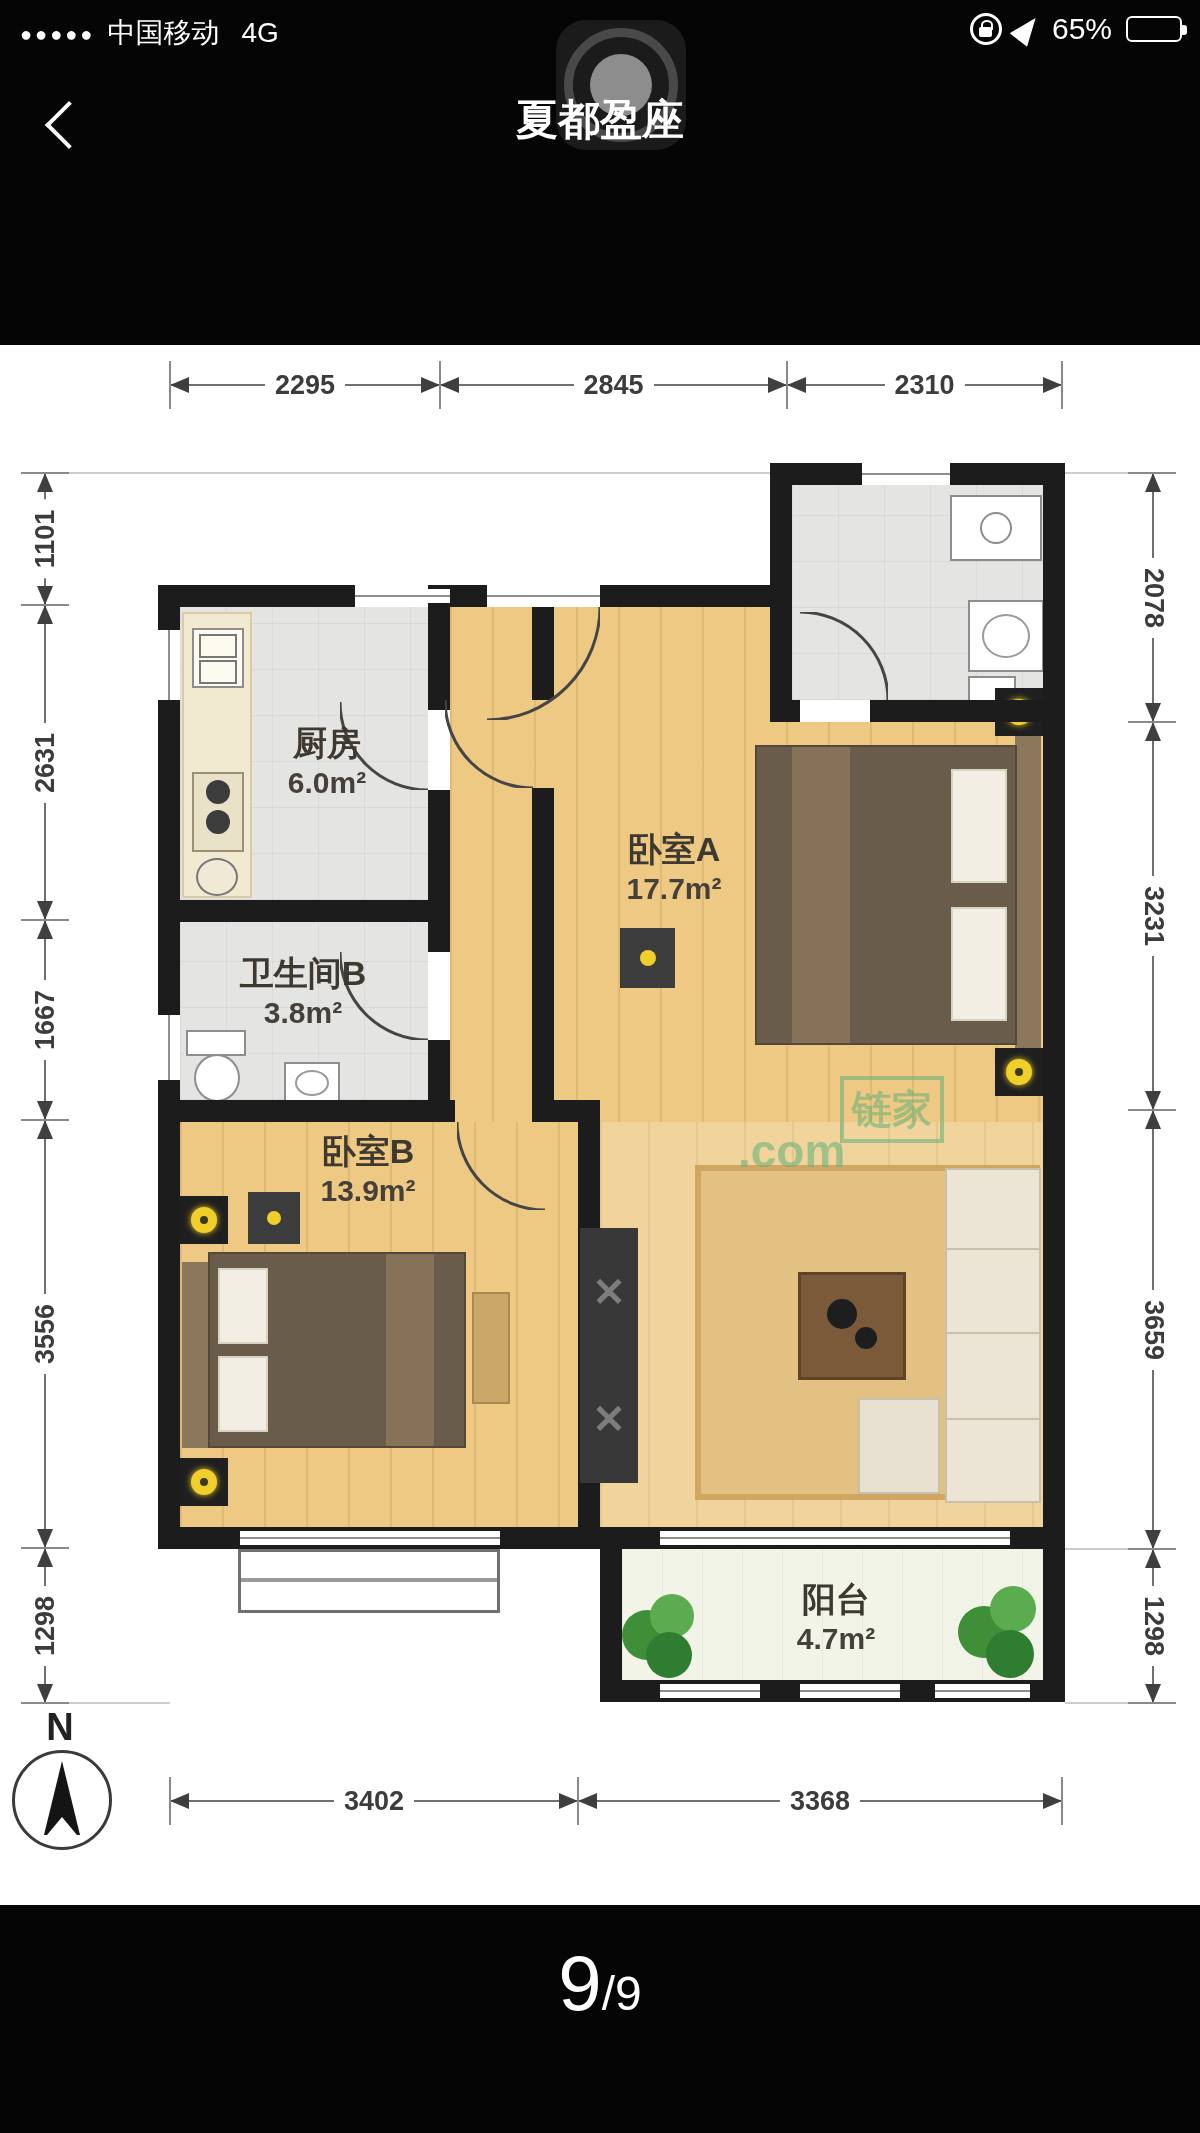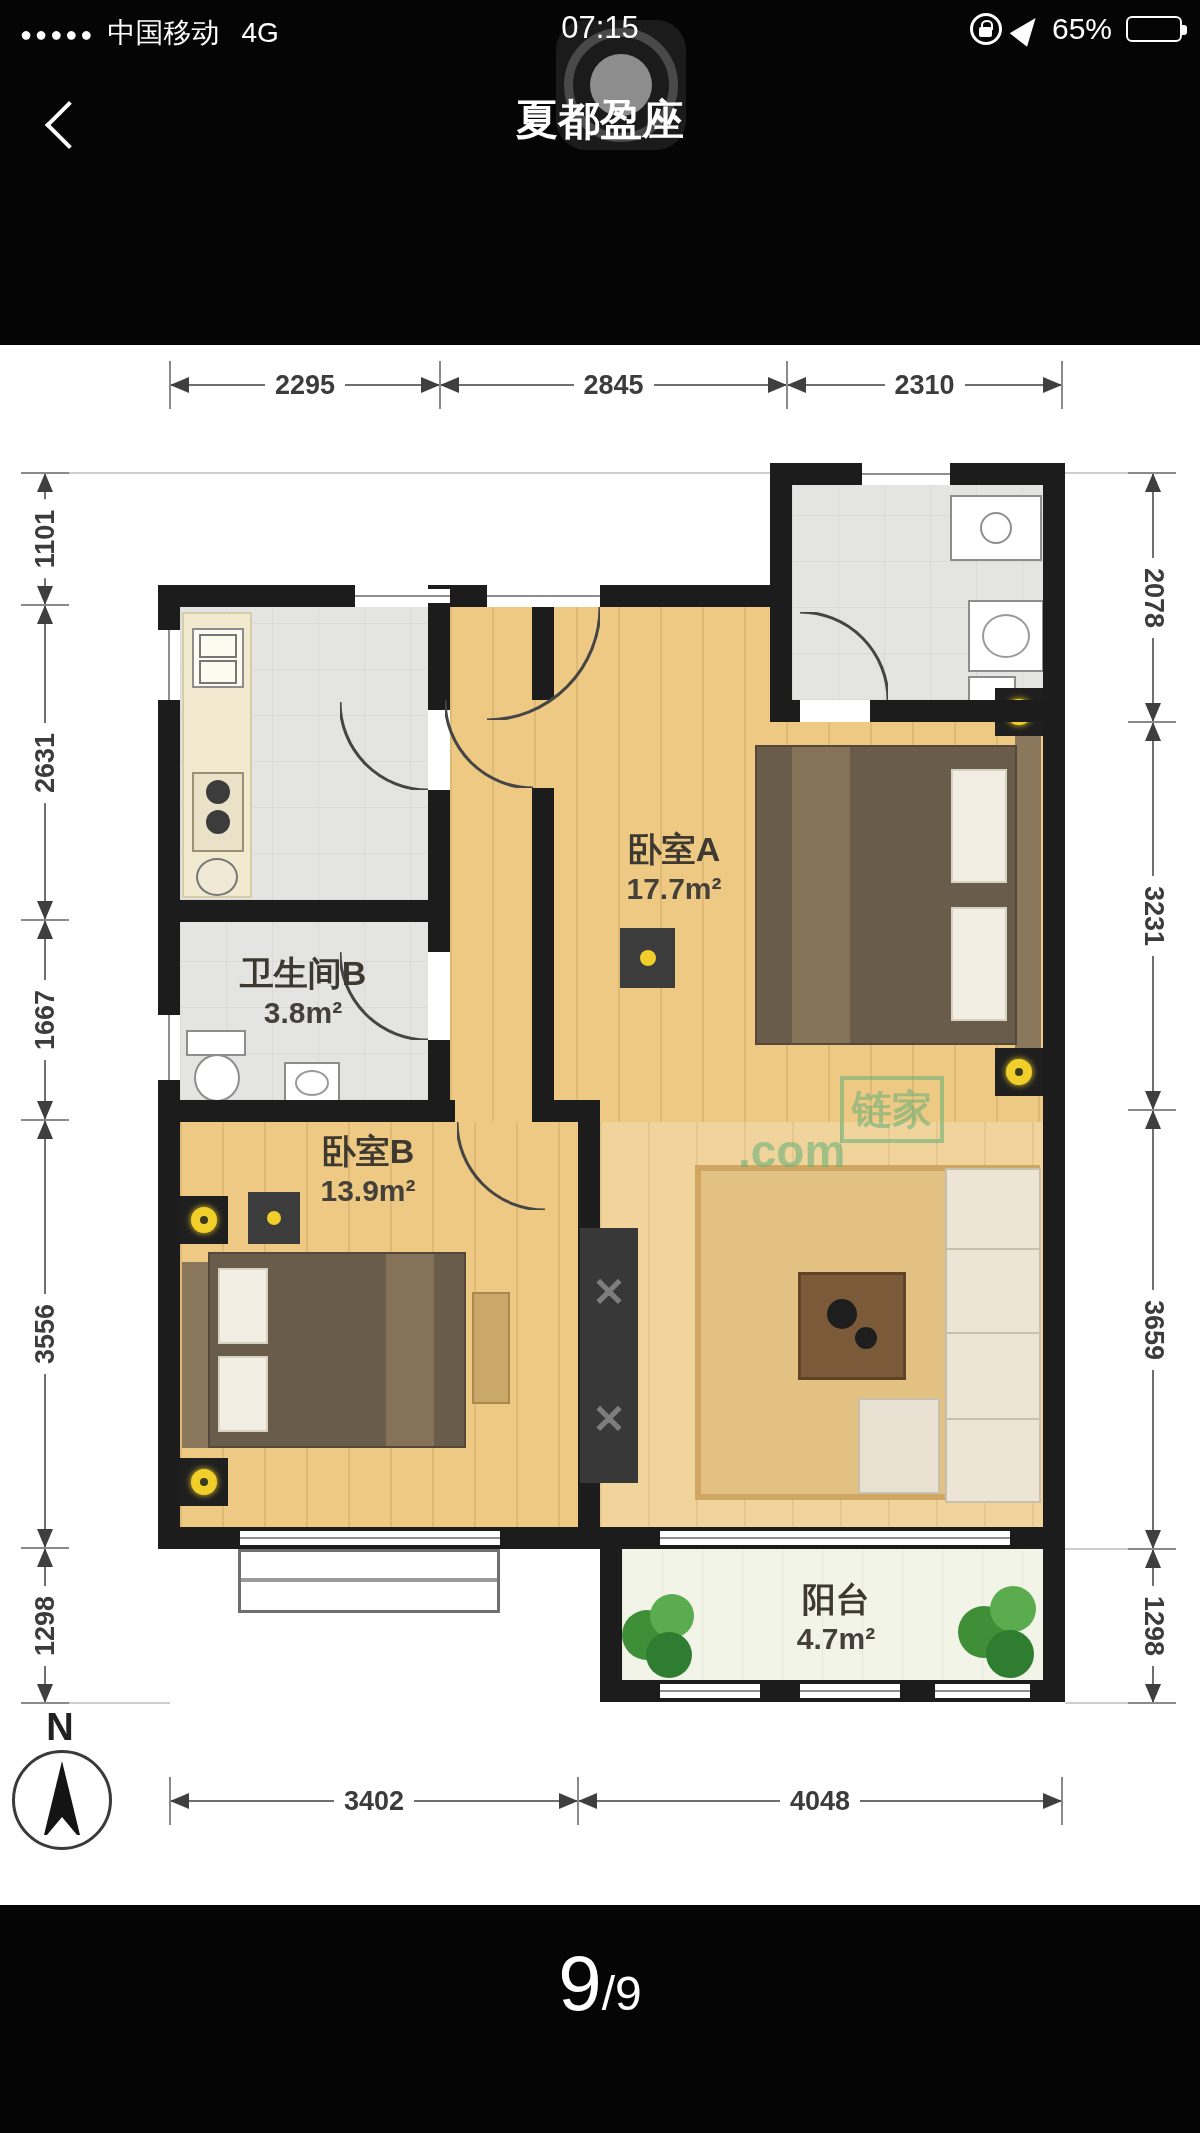--- a/index.html
+++ b/index.html
@@ -78,21 +78,20 @@
 <div class="screen">
 
   <div class="bg-top"></div>
 
   <div class="abs" style="left:20px;top:14px;display:flex;align-items:center;z-index:6;">
     <span class="st-text" style="font-size:20px;letter-spacing:3px;padding-top:2px;">●●●●●</span>
     <span class="st-text" style="margin-left:12px;text-align:right;">中国移动</span>
     <span class="st-text" style="margin-left:22px;">4G</span>
   </div>
 
-  <div class="abs st-text" style="left:0;right:0;top:10px;text-align:center;font-size:31px;z-index:6;">07:15</div>
 
   <div class="abs" style="right:18px;top:12px;display:flex;align-items:center;gap:14px;z-index:6;">
     <span class="lockc">
         <span class="shk"></span>
         <span class="bdy"></span>
       </span>
     <span class="navarr"></span>
     <span class="st-text" style="font-size:30px;">65%</span>
     <span class="batt"><span class="fill" style="width:65%;"></span><span class="tip"></span></span>
   </div>
@@ -265,20 +264,24 @@
   <svg class="arc" style="left:800px;top:612px;" width="88" height="88">
       <path d="M0 0 A88 88 0 0 1 88 88" fill="none" stroke="#454545" stroke-width="3"></path>
     </svg>
   <svg class="arc" style="left:457px;top:1122px;" width="88" height="88">
       <path d="M0 0 A88 88 0 0 0 88 88" fill="none" stroke="#454545" stroke-width="3"></path>
     </svg>
 
   <div class="wm" style="left:840px;top:1076px;font-size:40px;font-weight:bold;border:4px solid rgba(96,175,120,0.55);padding:2px 8px;">链家</div>
   <div class="wm" style="left:738px;top:1124px;font-size:46px;font-weight:bold;">.com</div>
 
+  <div class="roomlbl" style="left:237px;top:722px;">
+    <div class="nm">厨房</div>
+    <div class="ar">6.0m²</div>
+  </div>
   <div class="roomlbl" style="left:584px;top:828px;">
     <div class="nm">卧室A</div>
     <div class="ar">17.7m²</div>
   </div>
   <div class="roomlbl" style="left:213px;top:952px;">
     <div class="nm">卫生间B</div>
     <div class="ar">3.8m²</div>
   </div>
   <div class="roomlbl" style="left:278px;top:1130px;">
     <div class="nm">卧室B</div>
@@ -310,21 +313,21 @@
   <div class="tickv" style="left:1061px;top:361px;"></div>
 
   <div class="dh" style="left:170px;top:1800px;width:408px;">
     <span class="al"></span>
       <span class="ar"></span>
     <span class="lbl">3402</span>
   </div>
   <div class="dh" style="left:578px;top:1800px;width:484px;">
     <span class="al"></span>
       <span class="ar"></span>
-    <span class="lbl">4048</span>
+    <span class="lbl">3368</span>
   </div>
   <div class="tickv" style="left:169px;top:1777px;"></div>
   <div class="tickv" style="left:577px;top:1777px;"></div>
   <div class="tickv" style="left:1061px;top:1777px;"></div>
 
   <div class="dv" style="left:44px;top:473px;height:132px;">
     <span class="au"></span>
       <span class="ad"></span>
     <span class="lbl">1101</span>
   </div>

